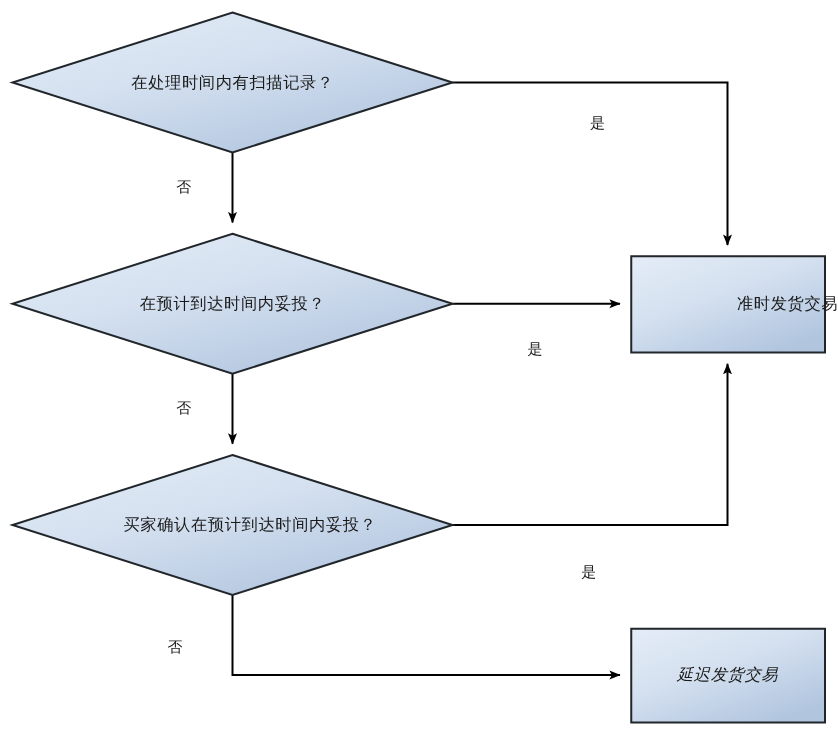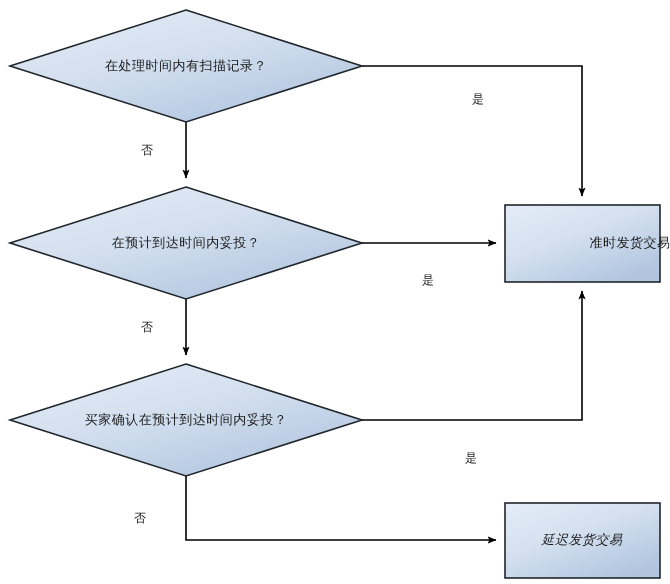--- a/index.html
+++ b/index.html
@@ -79,21 +79,21 @@
 
     <rect x="505" y="205" width="155" height="77" fill="url(#shapeGrad)" stroke="#21262b" stroke-width="1.6"></rect>
 
     <rect x="505" y="503" width="155" height="75" fill="url(#shapeGrad)" stroke="#21262b" stroke-width="1.6"></rect>
   </svg>
 
   <div class="node-label" style="left:186px; top:66px;">在处理时间内有扫描记录？</div>
 
   <div class="node-label" style="left:186px; top:243px;">在预计到达时间内妥投？</div>
 
-  <div class="node-label" style="left:186px; top:420px;">买家确认在预计到达时间内妥投？</div>
+  <div class="node-label" style="left:200px; top:420px;">买家确认在预计到达时间内妥投？</div>
 
   <div class="node-label" style="left:582px; top:243px;margin-left:48px;">准时发货交易</div>
 
   <div class="node-label" style="left:582px; top:540px;font-style:italic;">延迟发货交易</div>
 
   <div class="edge-label" style="left:478px; top:99px;">是</div>
 
   <div class="edge-label" style="left:147px; top:150px;">否</div>
 
   <div class="edge-label" style="left:428px; top:280px;">是</div>

